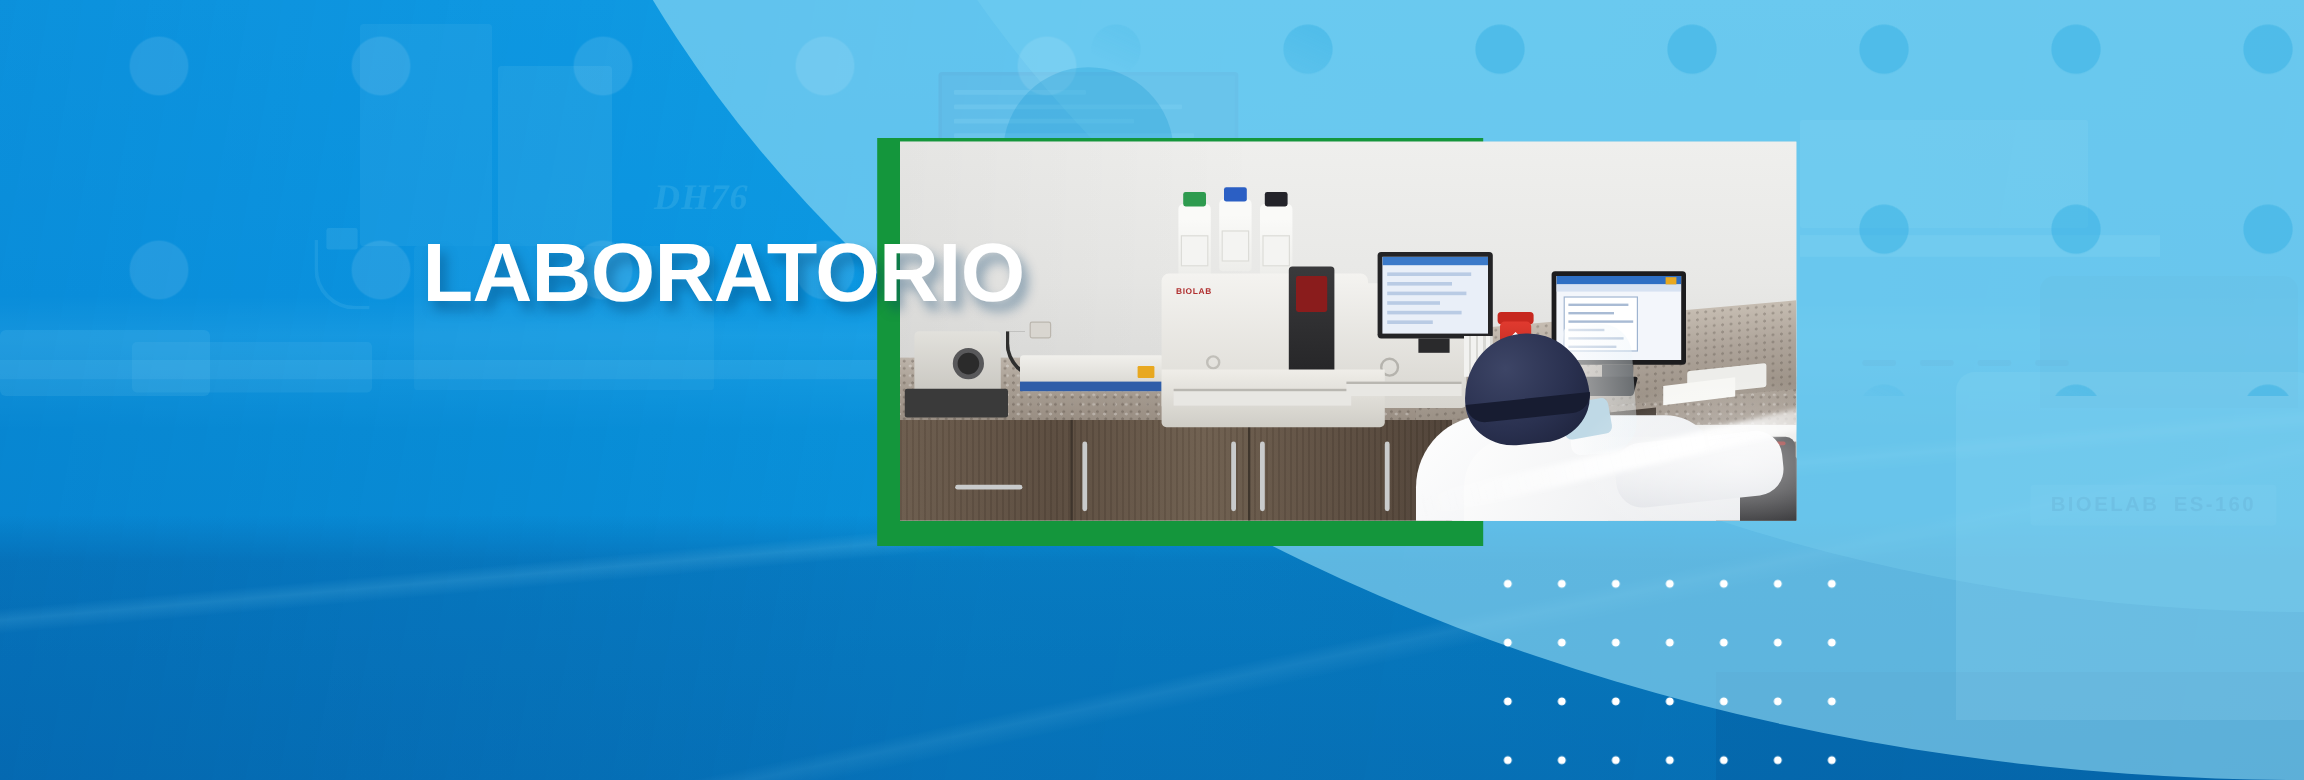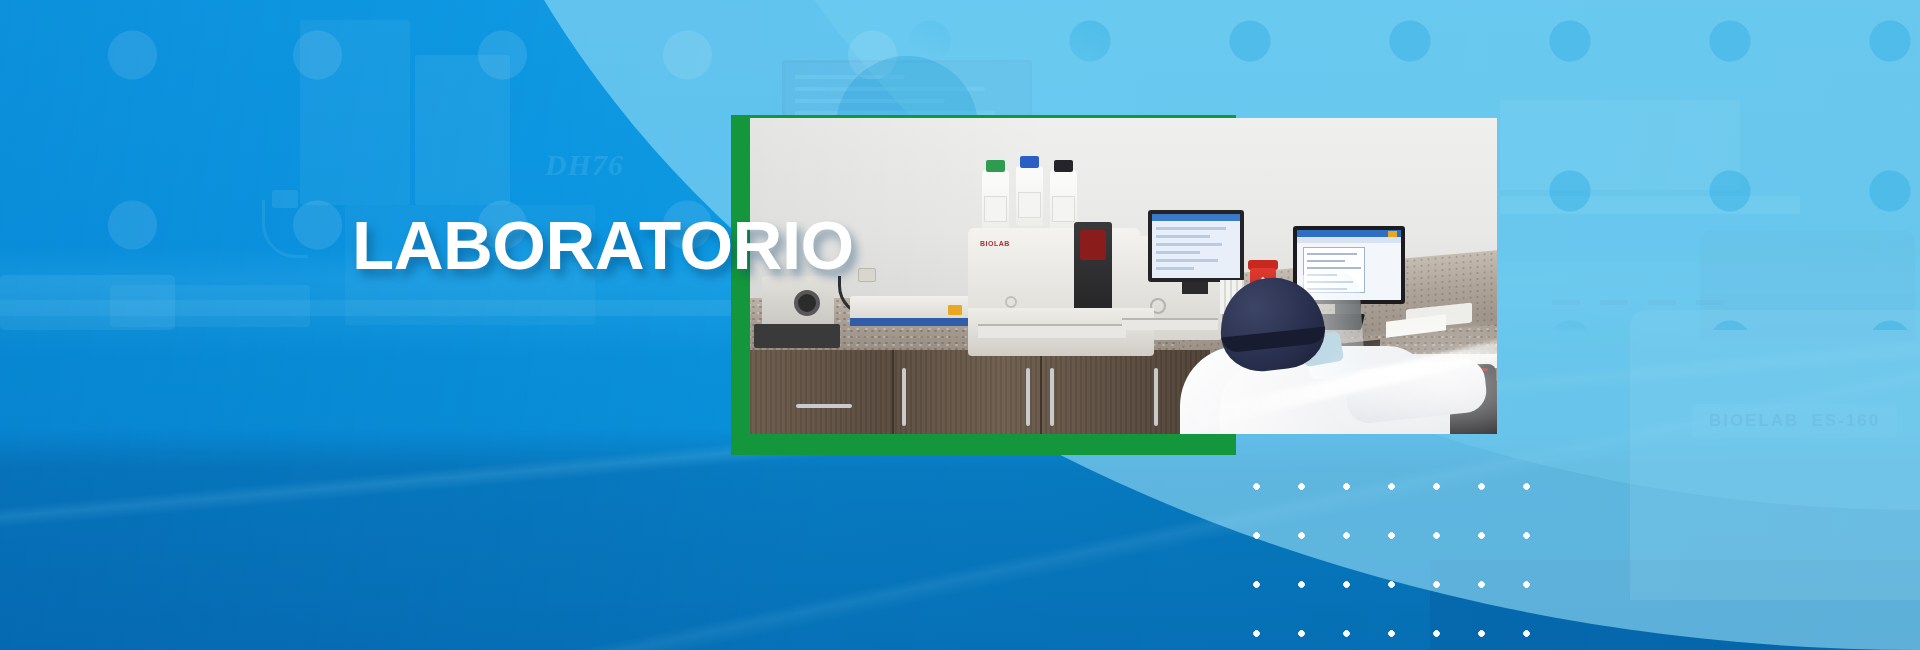--- a/index.html
+++ b/index.html
@@ -354,21 +354,20 @@
   
   .text-block{
     position:absolute; left:352px; top:196px; z-index:6;
     line-height:0.92;
   }
   .t-line{
     font-family:"Liberation Sans", sans-serif;
     font-weight:700;
     letter-spacing:-0.5px;
     white-space:nowrap;
-    margin-top:18px;
   }
   .t1, .t2{
     color:#ffffff;
     font-size:69px;
     text-shadow:5px 7px 10px rgba(0,60,105,0.40);
   }
   .t2{ margin-top:4px; }
   .t3{
     color:#FCE90E;
     font-size:62px;

